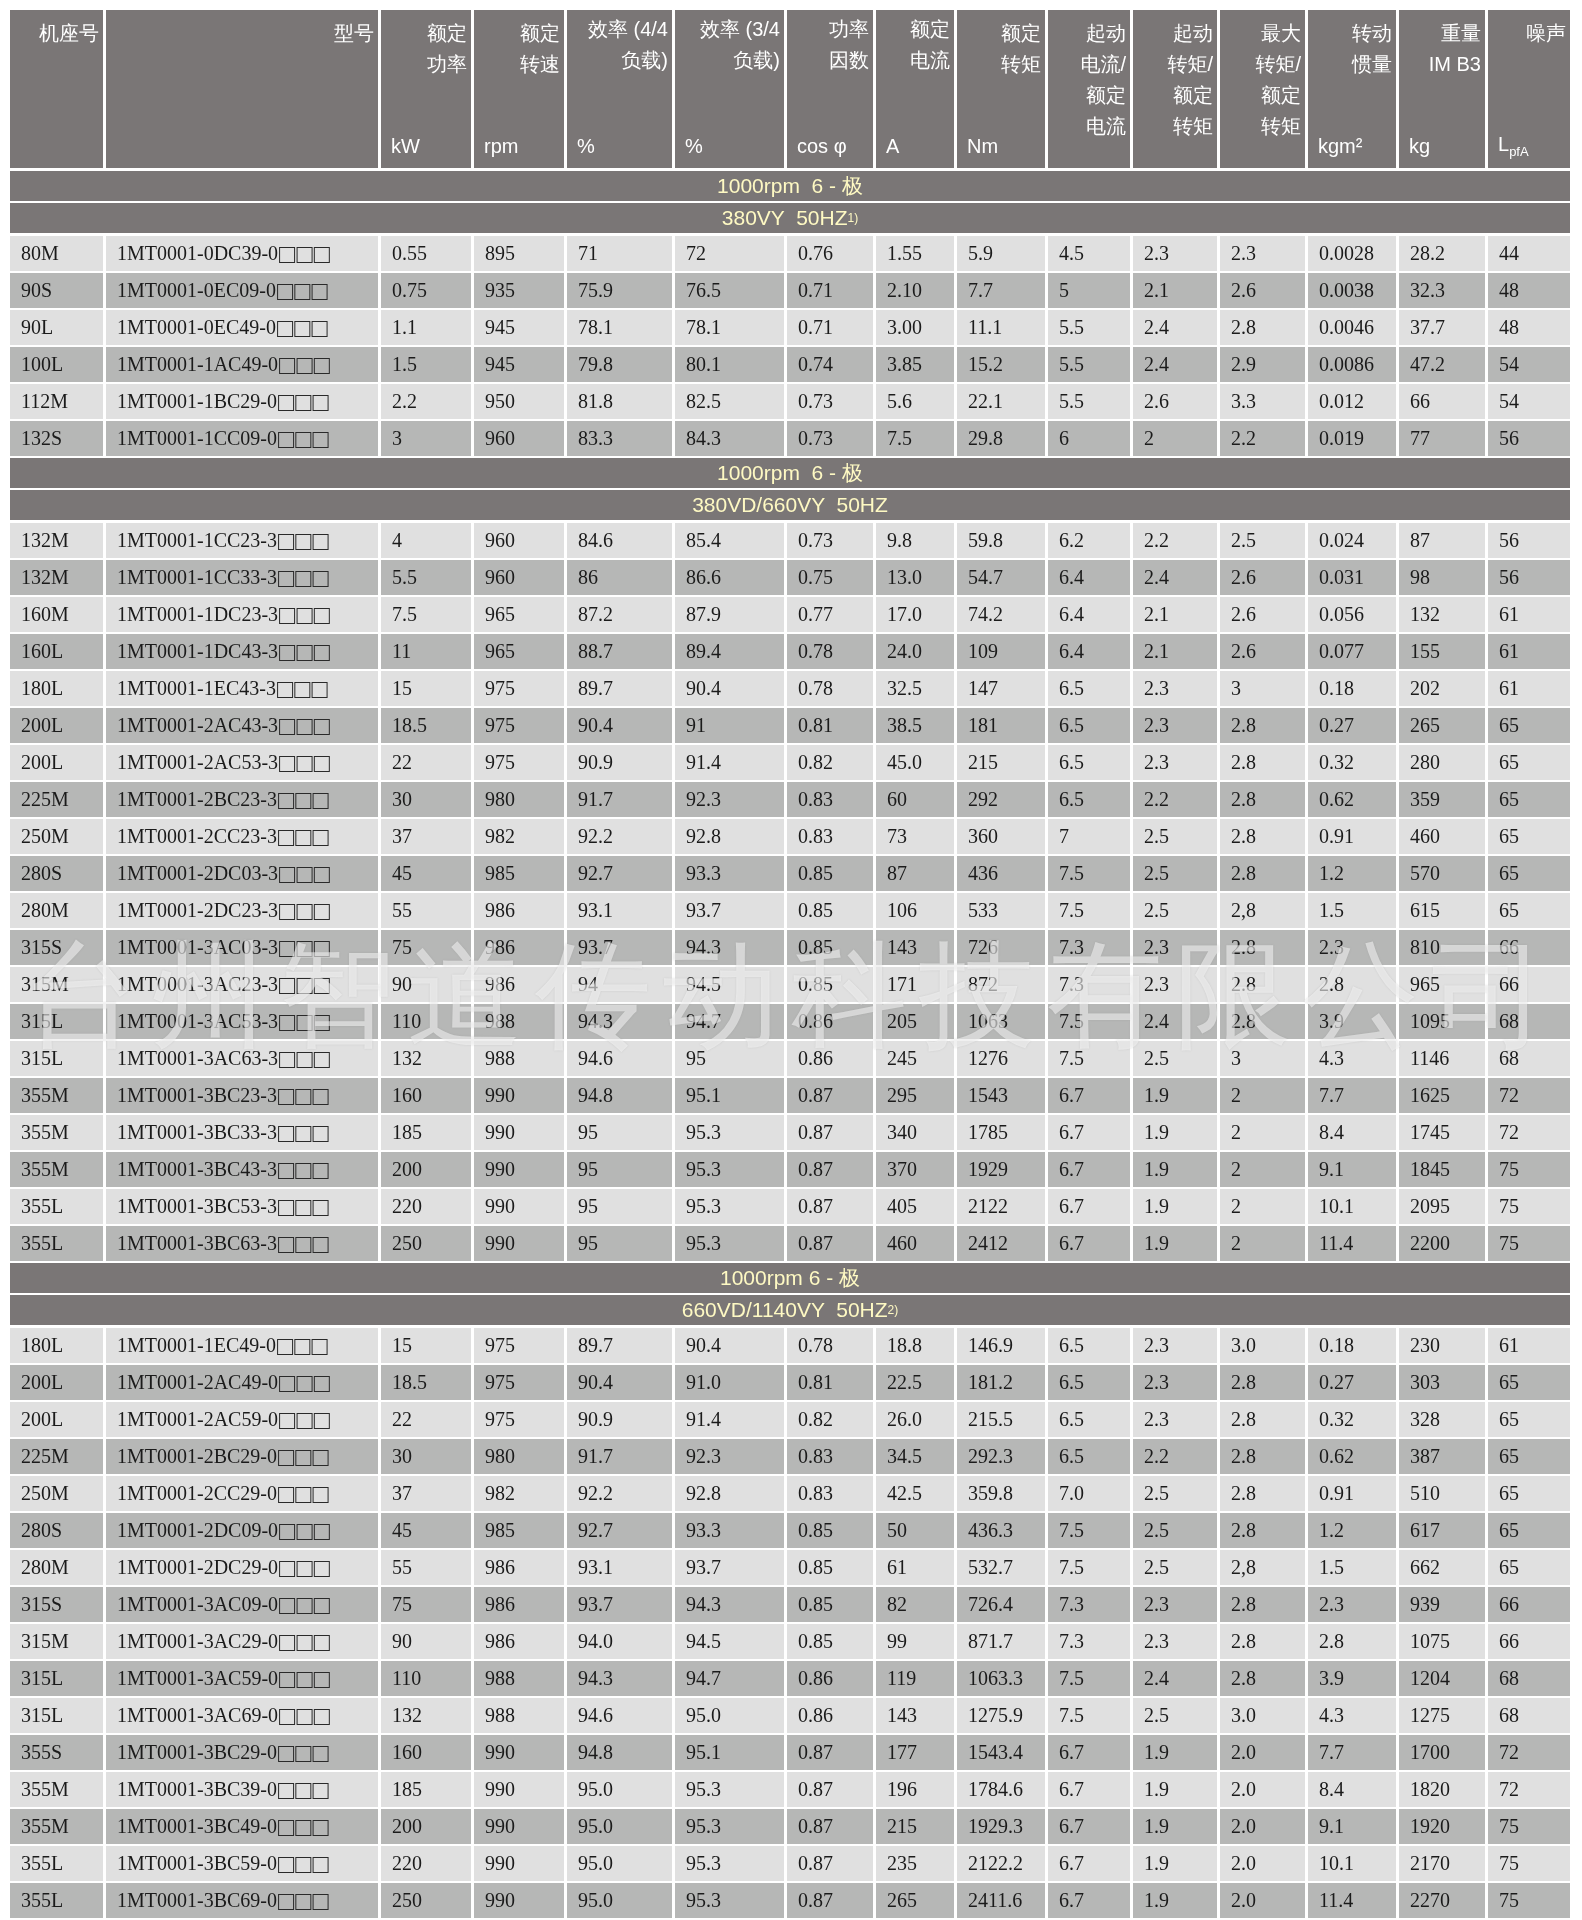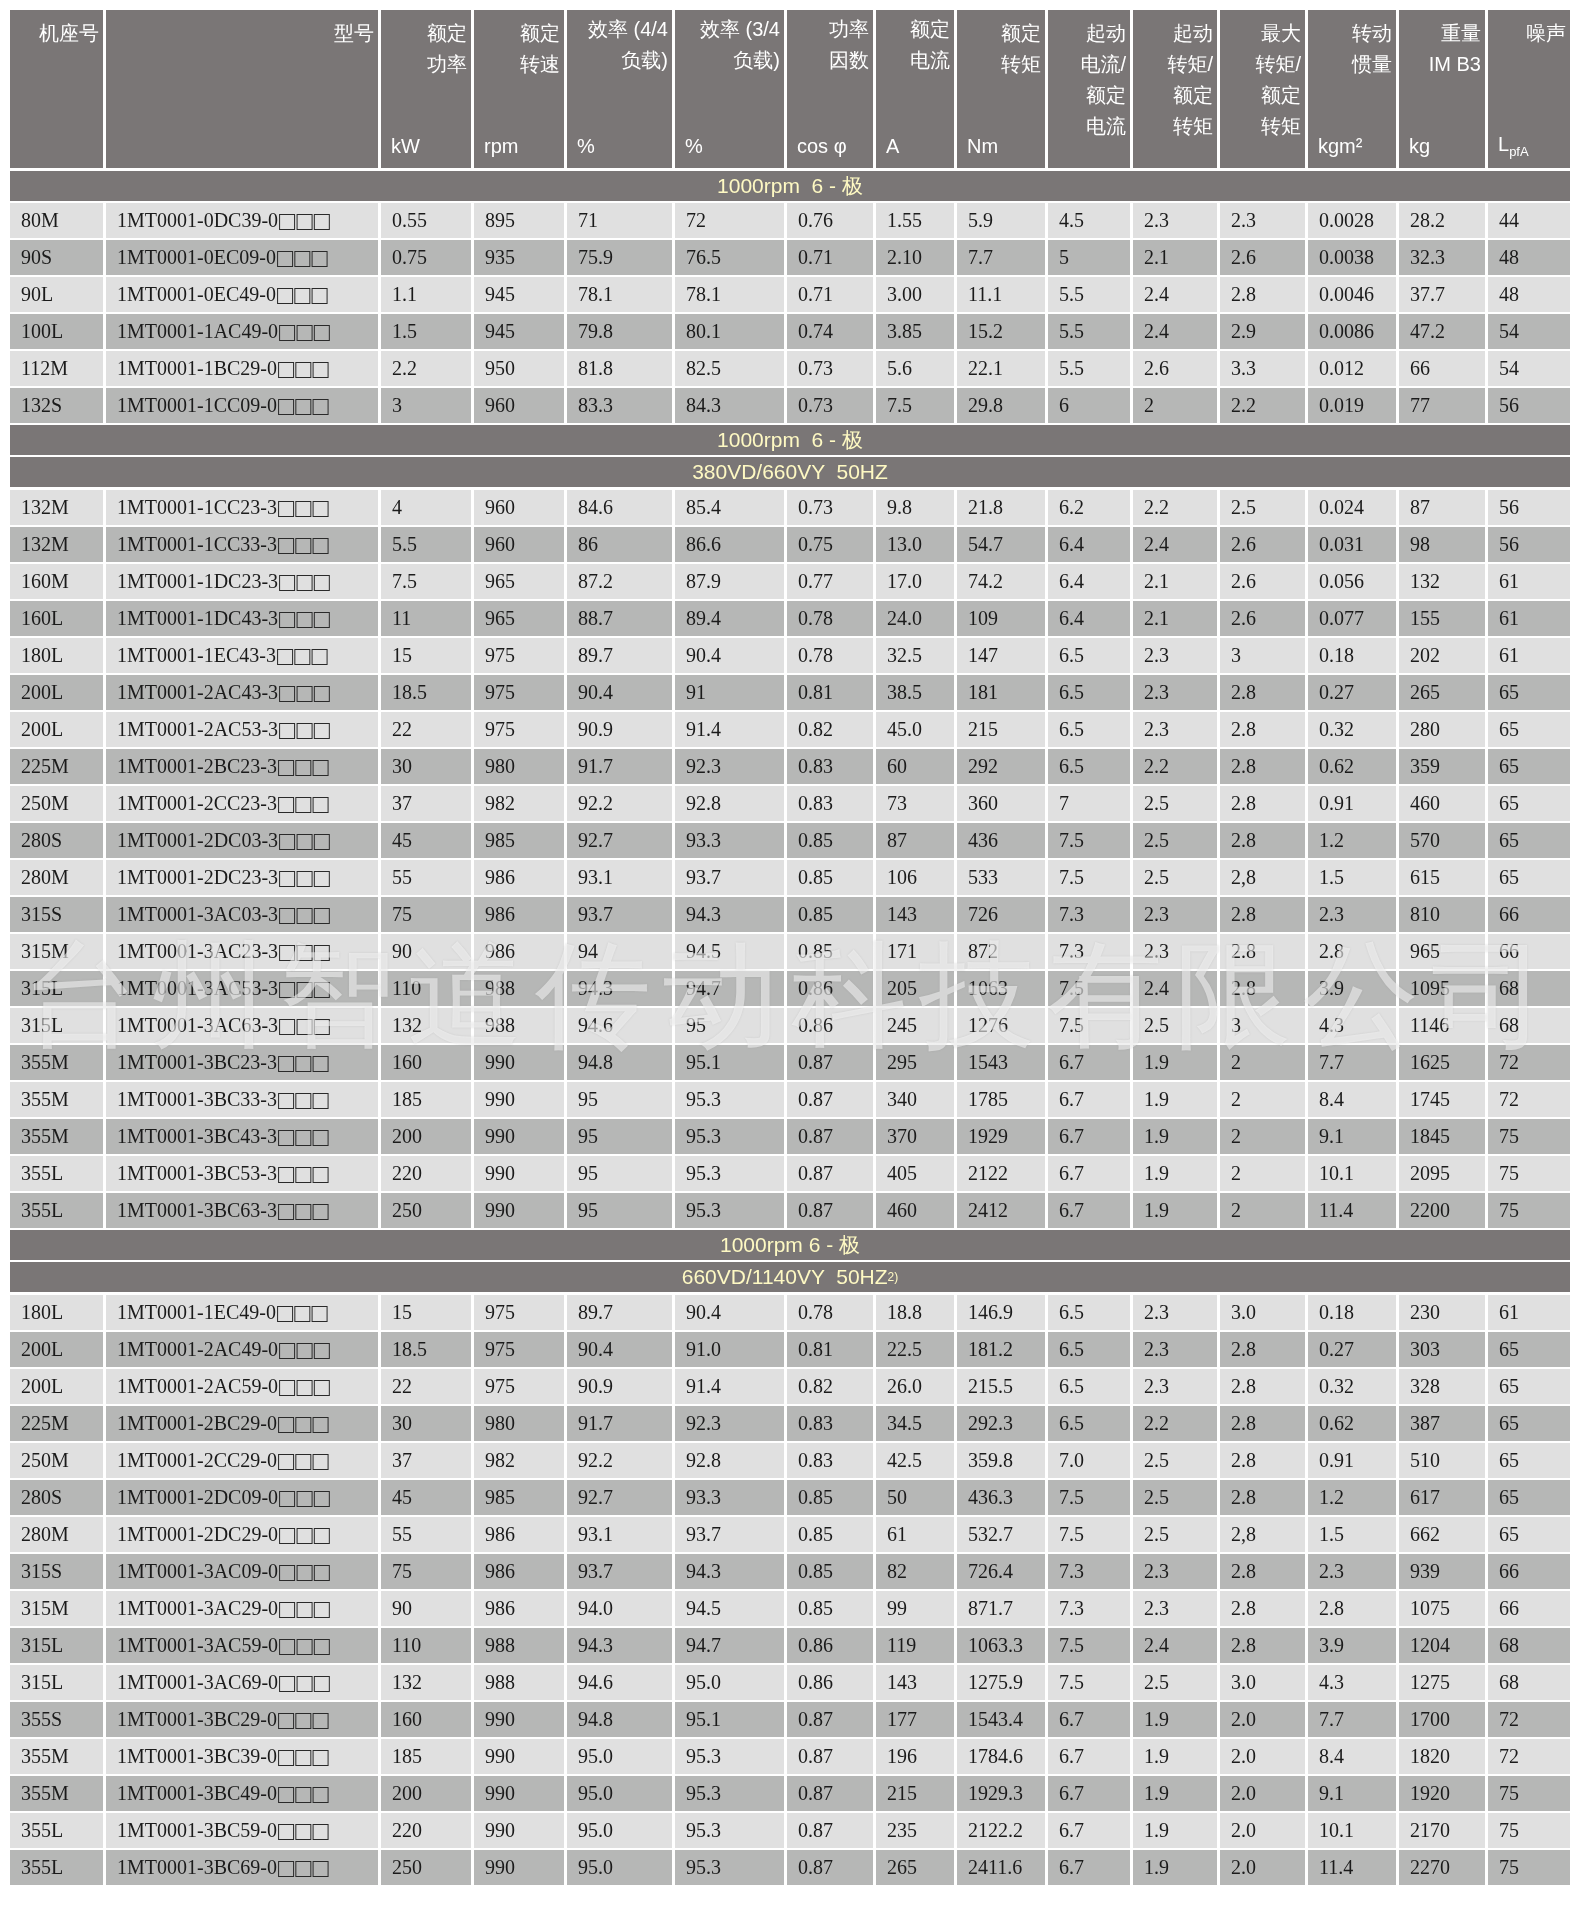--- a/index.html
+++ b/index.html
@@ -166,20 +166,21 @@
         <span class="unit">kg</span>
       </div>
       <div class="hcell">
         <span class="lbl">噪声</span>
         <span class="unit"><span>L</span><span class="sub-noise">pfA</span></span>
       </div>
     </div>
 
     <div id="sections-host">
         <div class="banner banner-pole">1000rpm  6 - 极</div>
+        <div class="banner banner-volt"><span>380VY  50HZ</span><sup>1)</sup></div>
         <div class="data-row row-light">
           <div class="cell">80M</div>
           <div class="cell">
             <span>1MT0001-0DC39-0</span>
             <span class="boxes">□□□</span>
           </div>
           <div class="cell">0.55</div>
           <div class="cell">895</div>
           <div class="cell">71</div>
           <div class="cell">72</div>
@@ -300,21 +301,21 @@
           <div class="cell">
             <span>1MT0001-1CC23-3</span>
             <span class="boxes">□□□</span>
           </div>
           <div class="cell">4</div>
           <div class="cell">960</div>
           <div class="cell">84.6</div>
           <div class="cell">85.4</div>
           <div class="cell">0.73</div>
           <div class="cell">9.8</div>
-          <div class="cell">21.8</div>
+          <div class="cell">59.8</div>
           <div class="cell">6.2</div>
           <div class="cell">2.2</div>
           <div class="cell">2.5</div>
           <div class="cell">0.024</div>
           <div class="cell">87</div>
           <div class="cell">56</div>
         </div>
         <div class="data-row row-dark">
           <div class="cell">132M</div>
           <div class="cell">

